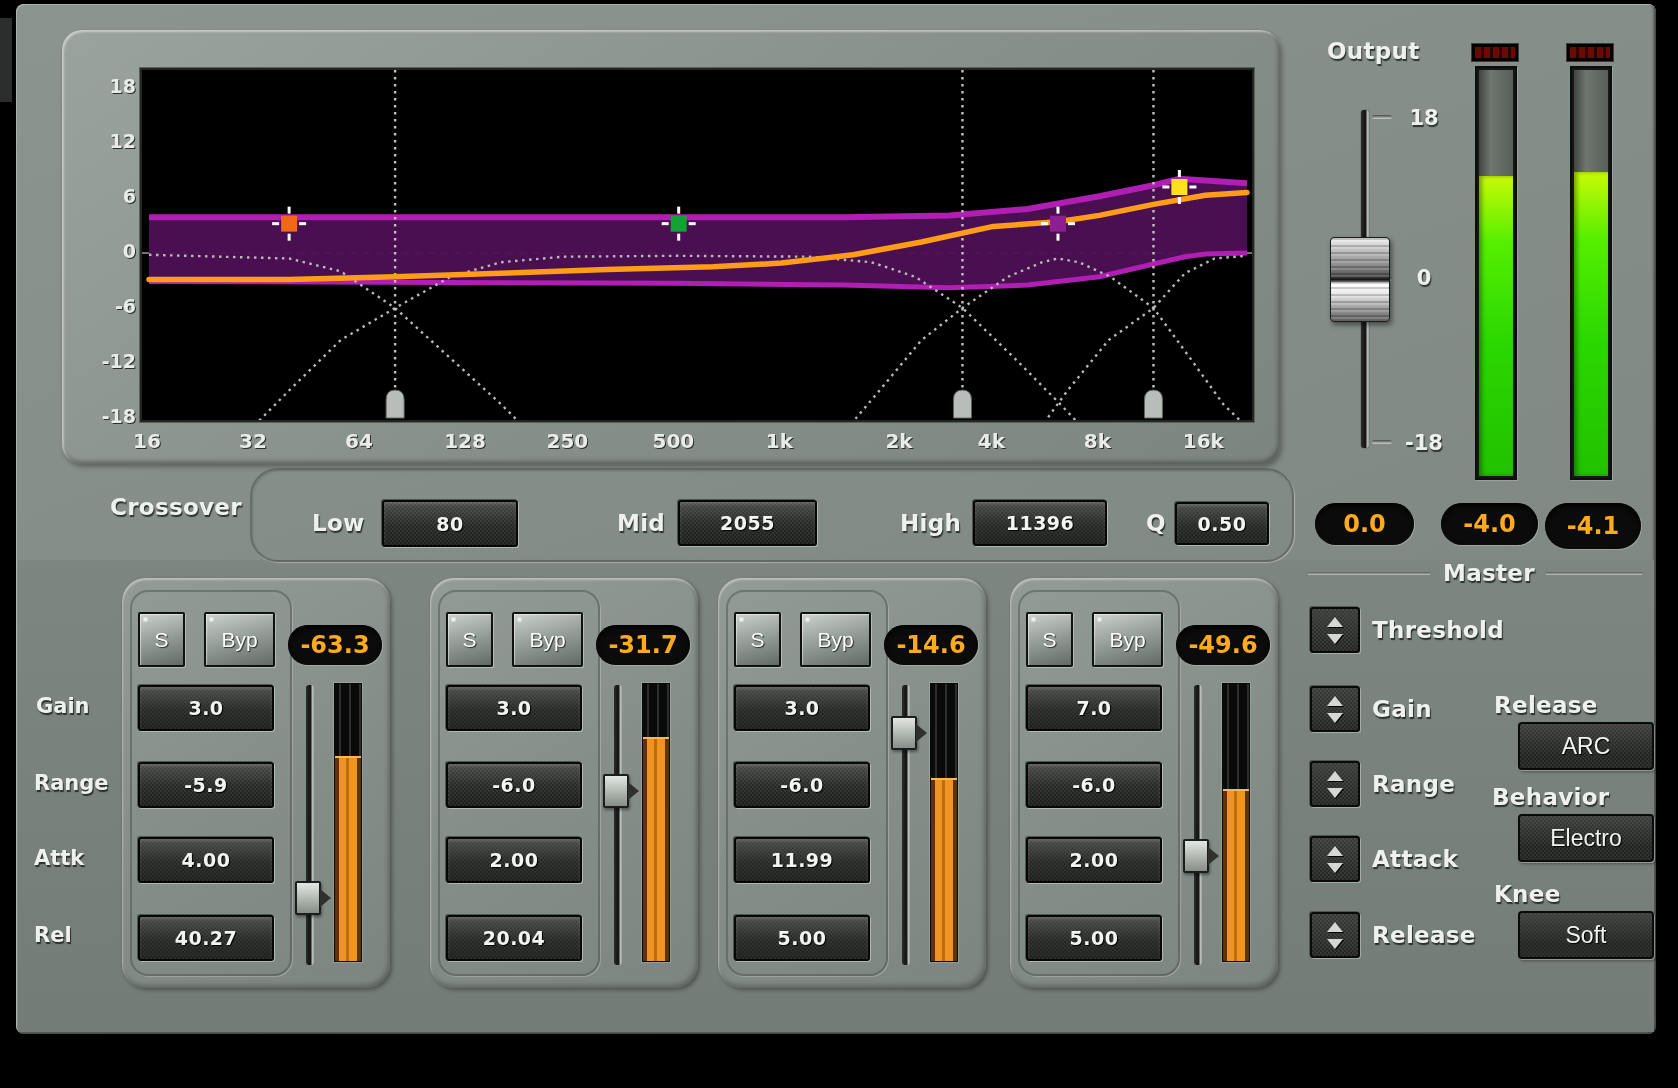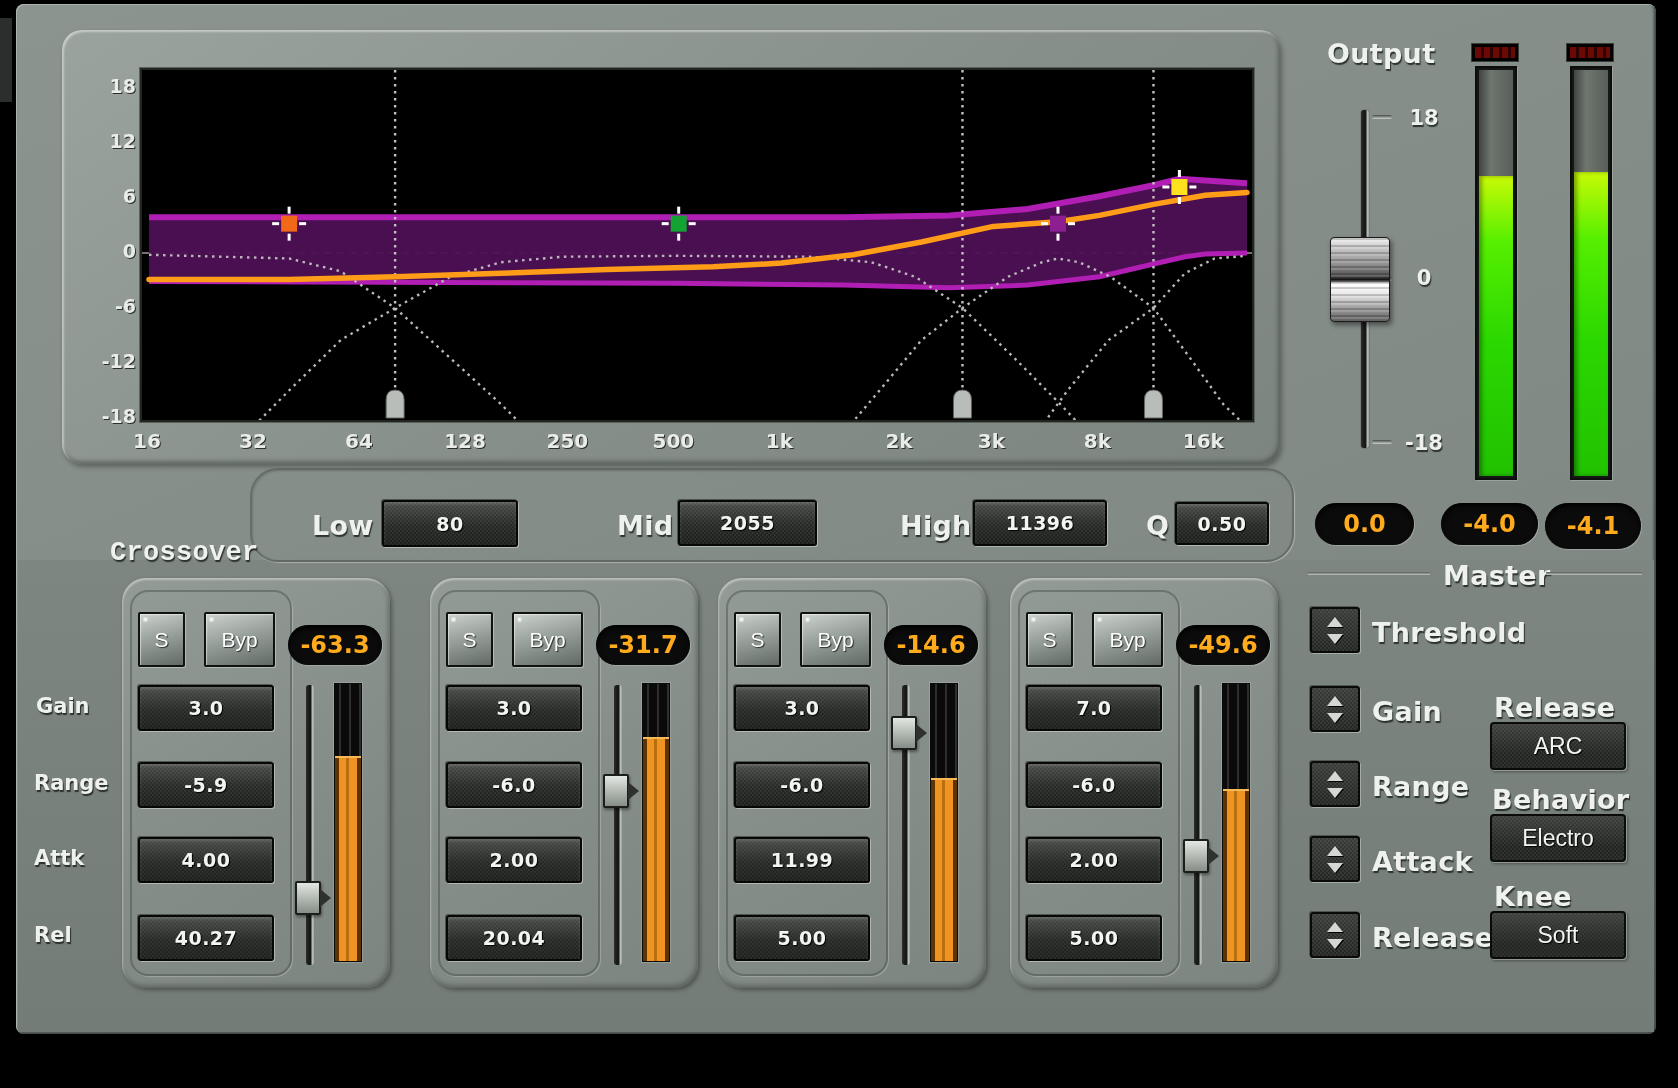--- a/index.html
+++ b/index.html
@@ -10,21 +10,21 @@
 
   
   .mainpanel { left:16px; top:4px; width:1640px; height:1030px;
     background:linear-gradient(160deg,#8b948f,#828b86 55%,#7a837e);
     border-radius:8px;
     box-shadow:inset 1px 1px 0 #abb3ad, inset -2px -2px 3px #3c423e; }
   .lowerbg { left:18px; top:560px; width:1636px; height:472px;
     background:linear-gradient(180deg,#7d8681,#737c77); }
   .edgenotch { left:0; top:18px; width:12px; height:84px; background:#2c2e2d; }
 
-  .lbl { color:#eef1ee; text-shadow:1px 2px 1px rgba(22,27,24,.8); font-size:27px; letter-spacing:.3px; }
+  .lbl { color:#eef1ee; text-shadow:1px 2px 1px rgba(22,27,24,.8); font-size:23px; letter-spacing:.3px; }
 
   
   .gbezel { left:62px; top:30px; width:1218px; height:434px; border-radius:20px;
     background:linear-gradient(145deg,#9aa39e,#878f8a 55%,#7c857f);
     box-shadow:inset 2px 2px 2px rgba(255,255,255,.45), inset -2px -3px 4px rgba(18,22,19,.35), 2px 3px 5px rgba(0,0,0,.3); }
   .screen { left:140px; top:68px; width:1114px; height:354px; background:#000;
     border:2px solid #23261f; box-shadow:0 0 0 1px #5a625d; }
   .screen svg { position:absolute; left:0; top:0; }
   .dbticks span { position:absolute; right:0; transform:translateY(-50%);
     color:#e9ece9; font-size:19px; text-shadow:1px 1px 0 #2c302d; }
@@ -113,21 +113,21 @@
     border-bottom:10px solid #d3d8d3; filter:drop-shadow(1px 1px 0 #000); }
   .tri-dn { width:0; height:0; border-left:8px solid transparent; border-right:8px solid transparent;
     border-top:10px solid #d3d8d3; filter:drop-shadow(1px 1px 0 #000); }
   .selbtn { width:136px; height:48px;
     background-image:repeating-conic-gradient(rgba(255,255,255,.06) 0% 25%, transparent 0% 50%),
       linear-gradient(180deg,#3e403e,#232523 70%);
     background-size:4px 4px,100% 100%;
     border:2px solid #0a0a0a; border-radius:4px;
     box-shadow:1px 1px 0 rgba(210,216,211,.5), 2px 2px 3px rgba(0,0,0,.35);
     color:#f2f4f2; font-size:23px; display:flex; align-items:center; justify-content:center;
-    text-shadow:1px 1px 1px #000; }
+    text-shadow:1px 1px 1px #000;margin-left:28px; }
 
   
   .bottombar { left:20px; top:1040px; width:1644px; height:46px; background:#191b1a;
     border-top:1px solid #343836; border-bottom:2px solid #000;
     box-shadow:inset 0 2px 3px rgba(0,0,0,.8); }
   .titletext { position:absolute; right:58px; top:9px; color:#c9cec9; font-size:23px;
     letter-spacing:.3px; text-shadow:1px 2px 1px #000; }
   .ring { border-radius:50%; border:3px solid #565b58; background:#141614;
     box-shadow:inset 1px 1px 2px #000; }
   .ring::after { content:''; position:absolute; left:50%; bottom:2px; transform:translateX(-50%);
@@ -192,21 +192,21 @@
   </div>
   <div class="abs freqticks" id="freq-ticks">
       <span style="left: 7px;">16</span>
       <span style="left: 113px;">32</span>
       <span style="left: 219px;">64</span>
       <span style="left: 325px;">128</span>
       <span style="left: 427.373px;">250</span>
       <span style="left: 533.373px;">500</span>
       <span style="left: 639.373px;">1k</span>
       <span style="left: 759px;">2k</span>
-      <span style="left: 851.373px;">3k</span>
+      <span style="left: 851.373px;">4k</span>
       <span style="left: 957.373px;">8k</span>
       <span style="left: 1063.37px;">16k</span>
     </div>
 
   <div class="abs lbl" style="left:1327px;top:38px;">Output</div>
   <div class="abs otrack" style="left:1361px;top:110px;width:8px;height:338px;"></div>
   <div class="abs otick" style="left:1372px;top:115px;width:20px;height:4px;"></div>
   <div class="abs otick" style="left:1372px;top:277px;width:20px;height:4px;"></div>
   <div class="abs otick" style="left:1372px;top:440px;width:20px;height:4px;"></div>
   <div class="abs oscale" style="left:1400px;top:106px;width:48px;">18</div>
@@ -229,21 +229,21 @@
     <div class="ominner">
         <div class="ofill" id="ofill-1" style="height: 75%;"></div>
       </div>
   </div>
 
   <div class="abs pill" style="left:1315px;top:503px;width:99px;height:42px;">0.0</div>
   <div class="abs pill" style="left:1441px;top:503px;width:97px;height:42px;">-4.0</div>
   <div class="abs pill" style="left:1545px;top:503px;width:96px;height:46px;">-4.1</div>
 
   <div class="abs xgroove"></div>
-  <div class="abs lbl" style="left:110px;top:538px;font-family:Liberation Mono, monospace;">Crossover</div>
+  <div class="abs lbl" style="left:110px;top:494px;">Crossover</div>
   <div class="abs lbl" style="left:312px;top:510px;">Low</div>
   <div class="abs vbox" style="left:382px;top:500px;width:136px;height:47px;">80</div>
   <div class="abs lbl" style="left:617px;top:510px;">Mid</div>
   <div class="abs vbox" style="left:678px;top:500px;width:139px;height:46px;">2055</div>
   <div class="abs lbl" style="left:900px;top:510px;">High</div>
   <div class="abs vbox" style="left:973px;top:500px;width:134px;height:46px;">11396</div>
   <div class="abs lbl" style="left:1146px;top:510px;">Q</div>
   <div class="abs vbox" style="left:1175px;top:502px;width:94px;height:43px;">0.50</div>
 
   <div class="abs rowlbl" style="left:36px;top:694px;">Gain</div>

